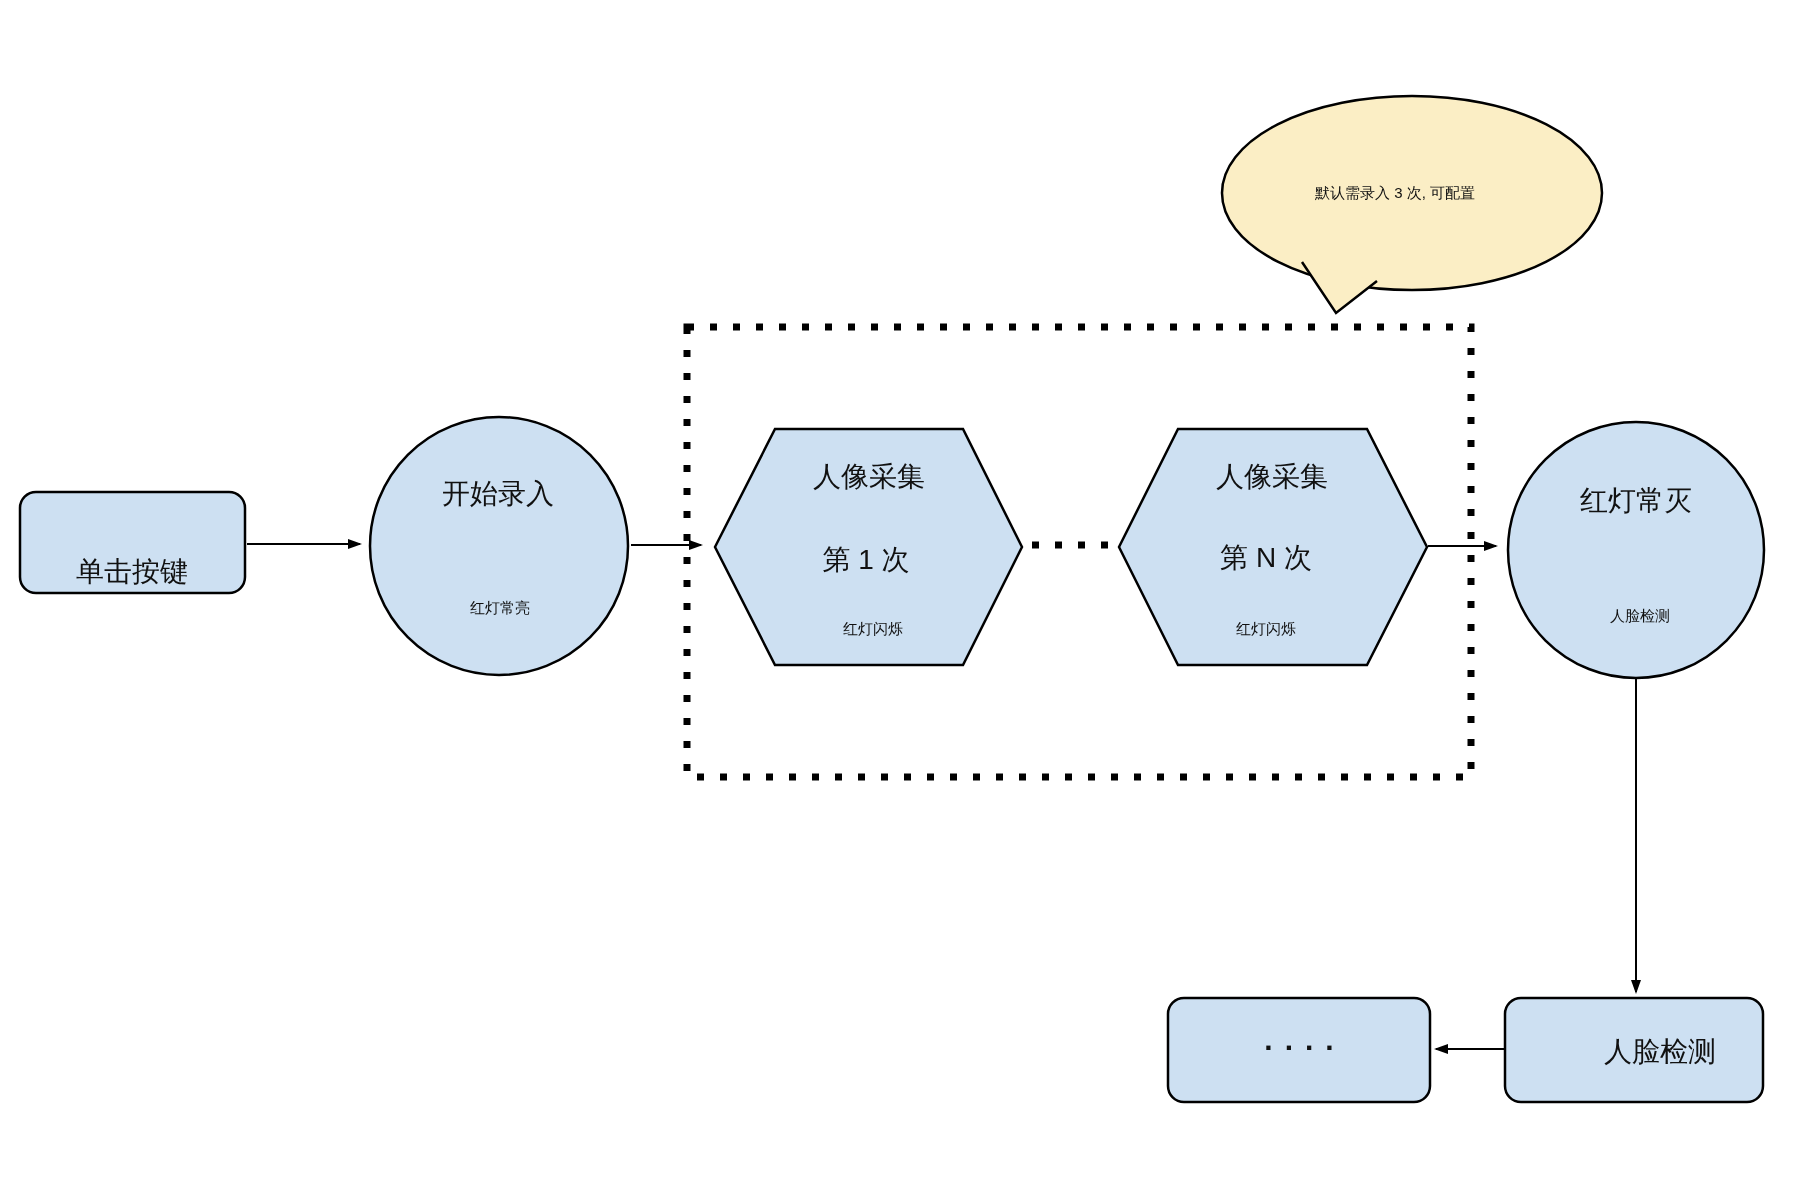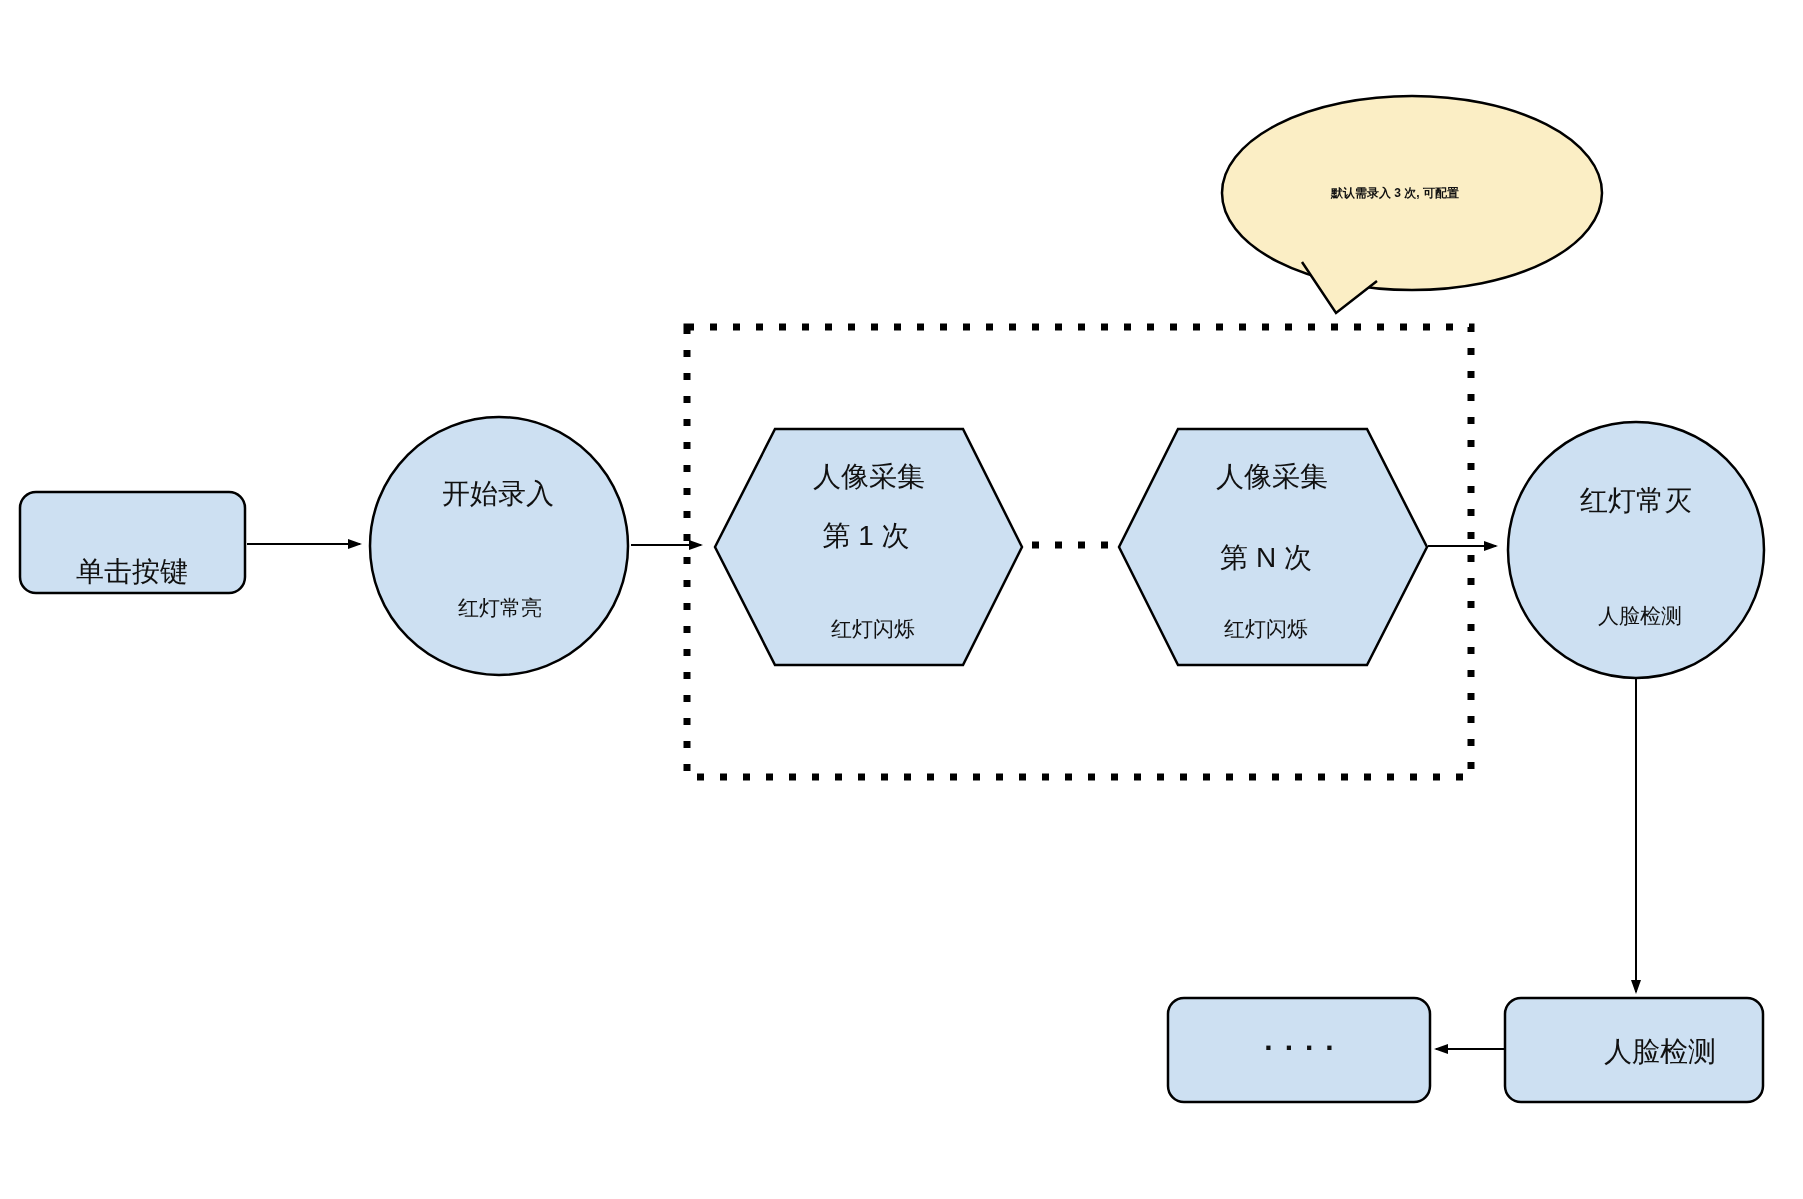--- a/index.html
+++ b/index.html
@@ -2,22 +2,22 @@
 <html><head>
 <meta charset="utf-8">
 <style>
   html,body{margin:0;padding:0;background:#ffffff;}
   #canvas{position:relative;width:1803px;height:1199px;background:#ffffff;overflow:hidden;
           font-family:"Liberation Sans","DejaVu Sans",sans-serif;}
   #shapes{position:absolute;left:0;top:0;width:1803px;height:1199px;}
   .lbl{position:absolute;transform:translate(-50%,-50%);white-space:nowrap;color:#111;
        font-family:"Liberation Sans","DejaVu Sans",sans-serif;text-align:center;}
   .title{font-size:28px;}
-  .sub{font-size:21px;}
-  .callout-text{font-size:12px;font-weight:bold;}
+  .sub{font-size:15px;}
+  .callout-text{font-size:15px;}
   .etc-text{font-size:30px;letter-spacing:12px;font-weight:bold;}
 </style>
 </head>
 <body>
 
 <div id="canvas">
 
   <svg id="shapes" viewBox="0 0 1803 1199" xmlns="http://www.w3.org/2000/svg">
     <defs>
       <marker id="arrow" markerUnits="userSpaceOnUse" markerWidth="16" markerHeight="12" refX="12" refY="5" orient="auto">
@@ -58,21 +58,21 @@
   </svg>
 
   <div class="lbl callout-text" style="left:1395px;top:193px;">默认需录入 3 次, 可配置</div>
 
   <div class="lbl title" style="left:132px;top:572px;">单击按键</div>
 
   <div class="lbl title" style="left:498px;top:494px;">开始录入</div>
   <div class="lbl sub" style="left:500px;top:608px;">红灯常亮</div>
 
   <div class="lbl title" style="left:869px;top:477px;">人像采集</div>
-  <div class="lbl title" style="left:866px;top:536px;">第 1 次</div>
+  <div class="lbl title" style="left:866px;top:560px;">第 1 次</div>
   <div class="lbl sub" style="left:873px;top:629px;">红灯闪烁</div>
 
   <div class="lbl title" style="left:1272px;top:477px;">人像采集</div>
   <div class="lbl title" style="left:1266px;top:558px;text-align:right;">第 N 次</div>
   <div class="lbl sub" style="left:1266px;top:629px;">红灯闪烁</div>
 
   <div class="lbl title" style="left:1636px;top:501px;">红灯常灭</div>
   <div class="lbl sub" style="left:1640px;top:616px;">人脸检测</div>
 
   <div class="lbl title" style="left:1634px;top:1052px;margin-left:26px;">人脸检测</div>

